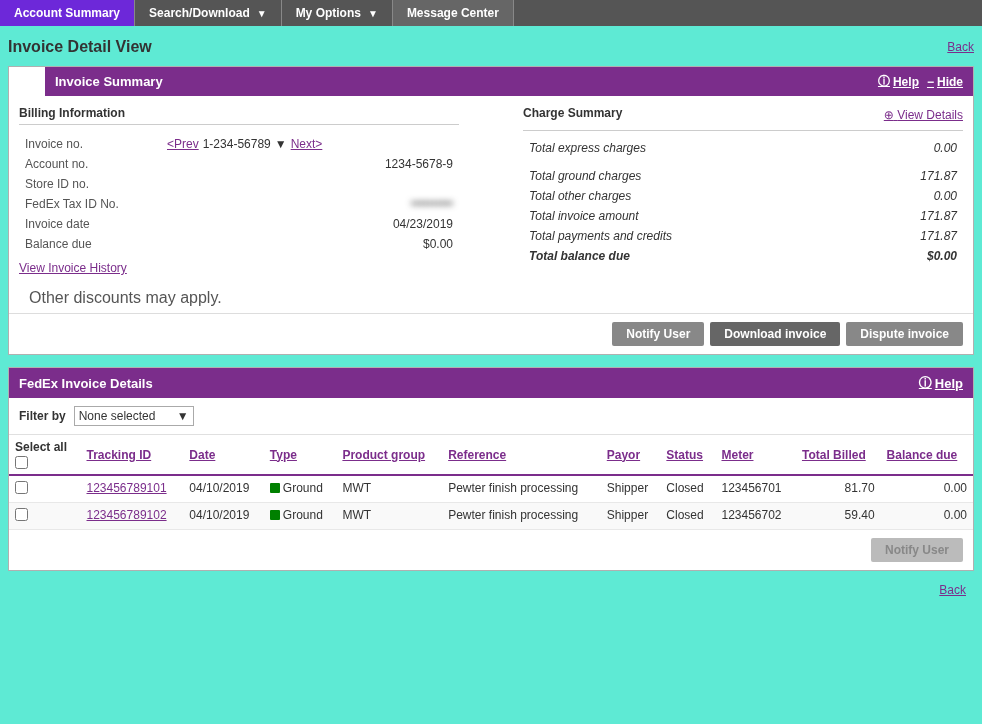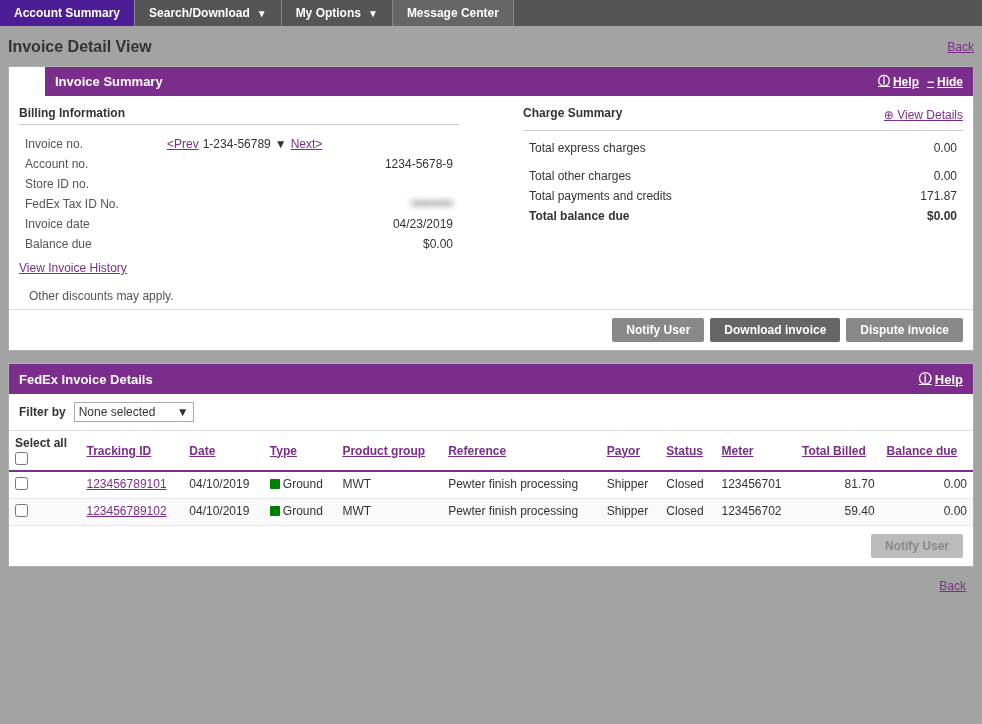--- a/index.html
+++ b/index.html
@@ -1,27 +1,27 @@
 <!DOCTYPE html>
 <html><head>
   <meta charset="utf-8">
   <style>
     * { box-sizing: border-box; margin: 0; padding: 0; }
     body { font-family: Arial, sans-serif; font-size: 12px; background: #d0d0d0; color: #333; width: 982px; min-height: 724px; }
 
     
     .top-nav { display: flex; align-items: stretch; height: 26px; background: #555; }
     .nav-tab { display: flex; align-items: center; padding: 0 14px; font-size: 12px; font-weight: bold; cursor: pointer; border-right: 1px solid #888; color: #fff; }
-    .nav-tab.active { background: #4c1d95; color: #fff; }
+    .nav-tab.active { background: #6d28d9; color: #fff; }
     .nav-tab.dropdown { display: flex; align-items: center; gap: 7px; }
     .nav-tab .arrow { font-size: 10px; }
     .nav-tab.plain { background: #666; }
 
     
-    .page { background: #a3a3a3; margin: 0; padding: 8px 8px 8px 8px; min-height: 698px; }
+    .page { background: #5eead4; margin: 0; padding: 8px 8px 8px 8px; min-height: 698px; }
 
     
     .page-title-bar { display: flex; justify-content: space-between; align-items: center; margin-bottom: 6px; }
     .page-title { font-size: 16px; font-weight: bold; color: #333; padding: 4px 0; }
     .back-link { color: #7b2d8b; text-decoration: underline; font-size: 12px; cursor: pointer; }
 
     
     .invoice-summary-box { border: 1px solid #b0b0b0; background: #fff; margin-bottom: 12px; }
     .invoice-summary-header { background: #7b2d8b; color: #fff; font-weight: bold; font-size: 13px; padding: 6px 10px; display: flex; justify-content: space-between; align-items: center; margin-left: 36px; }
     .invoice-summary-header-actions { display: flex; gap: 8px; font-size: 12px; }
@@ -37,34 +37,34 @@
     
     .billing-table { width: 100%; }
     .billing-table tr td { padding: 2px 4px; font-size: 12px; }
     .billing-table tr td:first-child { color: #555; width: 140px; }
     .billing-table tr td:last-child { text-align: right; }
     .invoice-nav { display: flex; align-items: center; gap: 4px; }
     .invoice-nav a { color: #7b2d8b; text-decoration: underline; cursor: pointer; font-size: 12px; }
     .view-history { color: #7b2d8b; text-decoration: underline; cursor: pointer; font-size: 12px; margin-top: 6px; display: inline-block; }
 
     
-    .charge-table { width: 100%; }
+    .charge-table { width: 100%; font-style: italic; }
     .charge-table tr td { padding: 2px 4px; font-size: 12px; }
     .charge-table tr td:last-child { text-align: right; }
     .charge-table .total-balance { font-weight: bold; }
     .view-details-link { color: #7b2d8b; text-decoration: underline; cursor: pointer; font-size: 12px; float: right; }
 
     
     .action-buttons-row { display: flex; justify-content: flex-end; align-items: center; padding: 8px 10px; gap: 6px; border-top: 1px solid #ddd; }
     .action-btn { padding: 5px 14px; font-size: 12px; font-weight: bold; border: none; cursor: pointer; border-radius: 2px; }
     .btn-gray { background: #888; color: #fff; }
     .btn-dark { background: #666; color: #fff; }
 
     
-    .discount-note { font-size: 12px; color: #555; padding: 4px 10px 6px 10px; }
+    .discount-note { font-size: 16px; color: #555; padding: 4px 10px 6px 10px; }
 
     
     .fedex-details-box { border: 1px solid #b0b0b0; background: #fff; margin-bottom: 8px; }
     .fedex-details-header { background: #7b2d8b; color: #fff; font-weight: bold; font-size: 13px; padding: 6px 10px; display: flex; justify-content: space-between; align-items: center; }
 
     
     .filter-bar { display: flex; align-items: center; gap: 8px; padding: 8px 10px; border-bottom: 1px solid #e0e0e0; }
     .filter-label { font-weight: bold; font-size: 12px; }
     .filter-select { border: 1px solid #aaa; background: #fff; padding: 2px 4px; font-size: 12px; display: flex; align-items: center; gap: 4px; cursor: pointer; min-width: 120px; justify-content: space-between; }
 
@@ -187,22 +187,30 @@
         <table class="charge-table">
           <tbody>
               <tr>
             <td>Total express charges</td>
             <td>0.00</td>
           </tr>
           <tr>
                 <td colspan="2" style="height:6px;"></td>
               </tr>
           <tr>
+            <td>Total ground charges</td>
+            <td>171.87</td>
+          </tr>
+          <tr>
             <td>Total other charges</td>
             <td>0.00</td>
+          </tr>
+          <tr>
+            <td>Total invoice amount</td>
+            <td>171.87</td>
           </tr>
           <tr>
             <td>Total payments and credits</td>
             <td>171.87</td>
           </tr>
           <tr class="total-balance">
             <td style="font-weight:bold;">Total balance due</td>
             <td style="font-weight:bold;">$0.00</td>
           </tr>
         </tbody>

